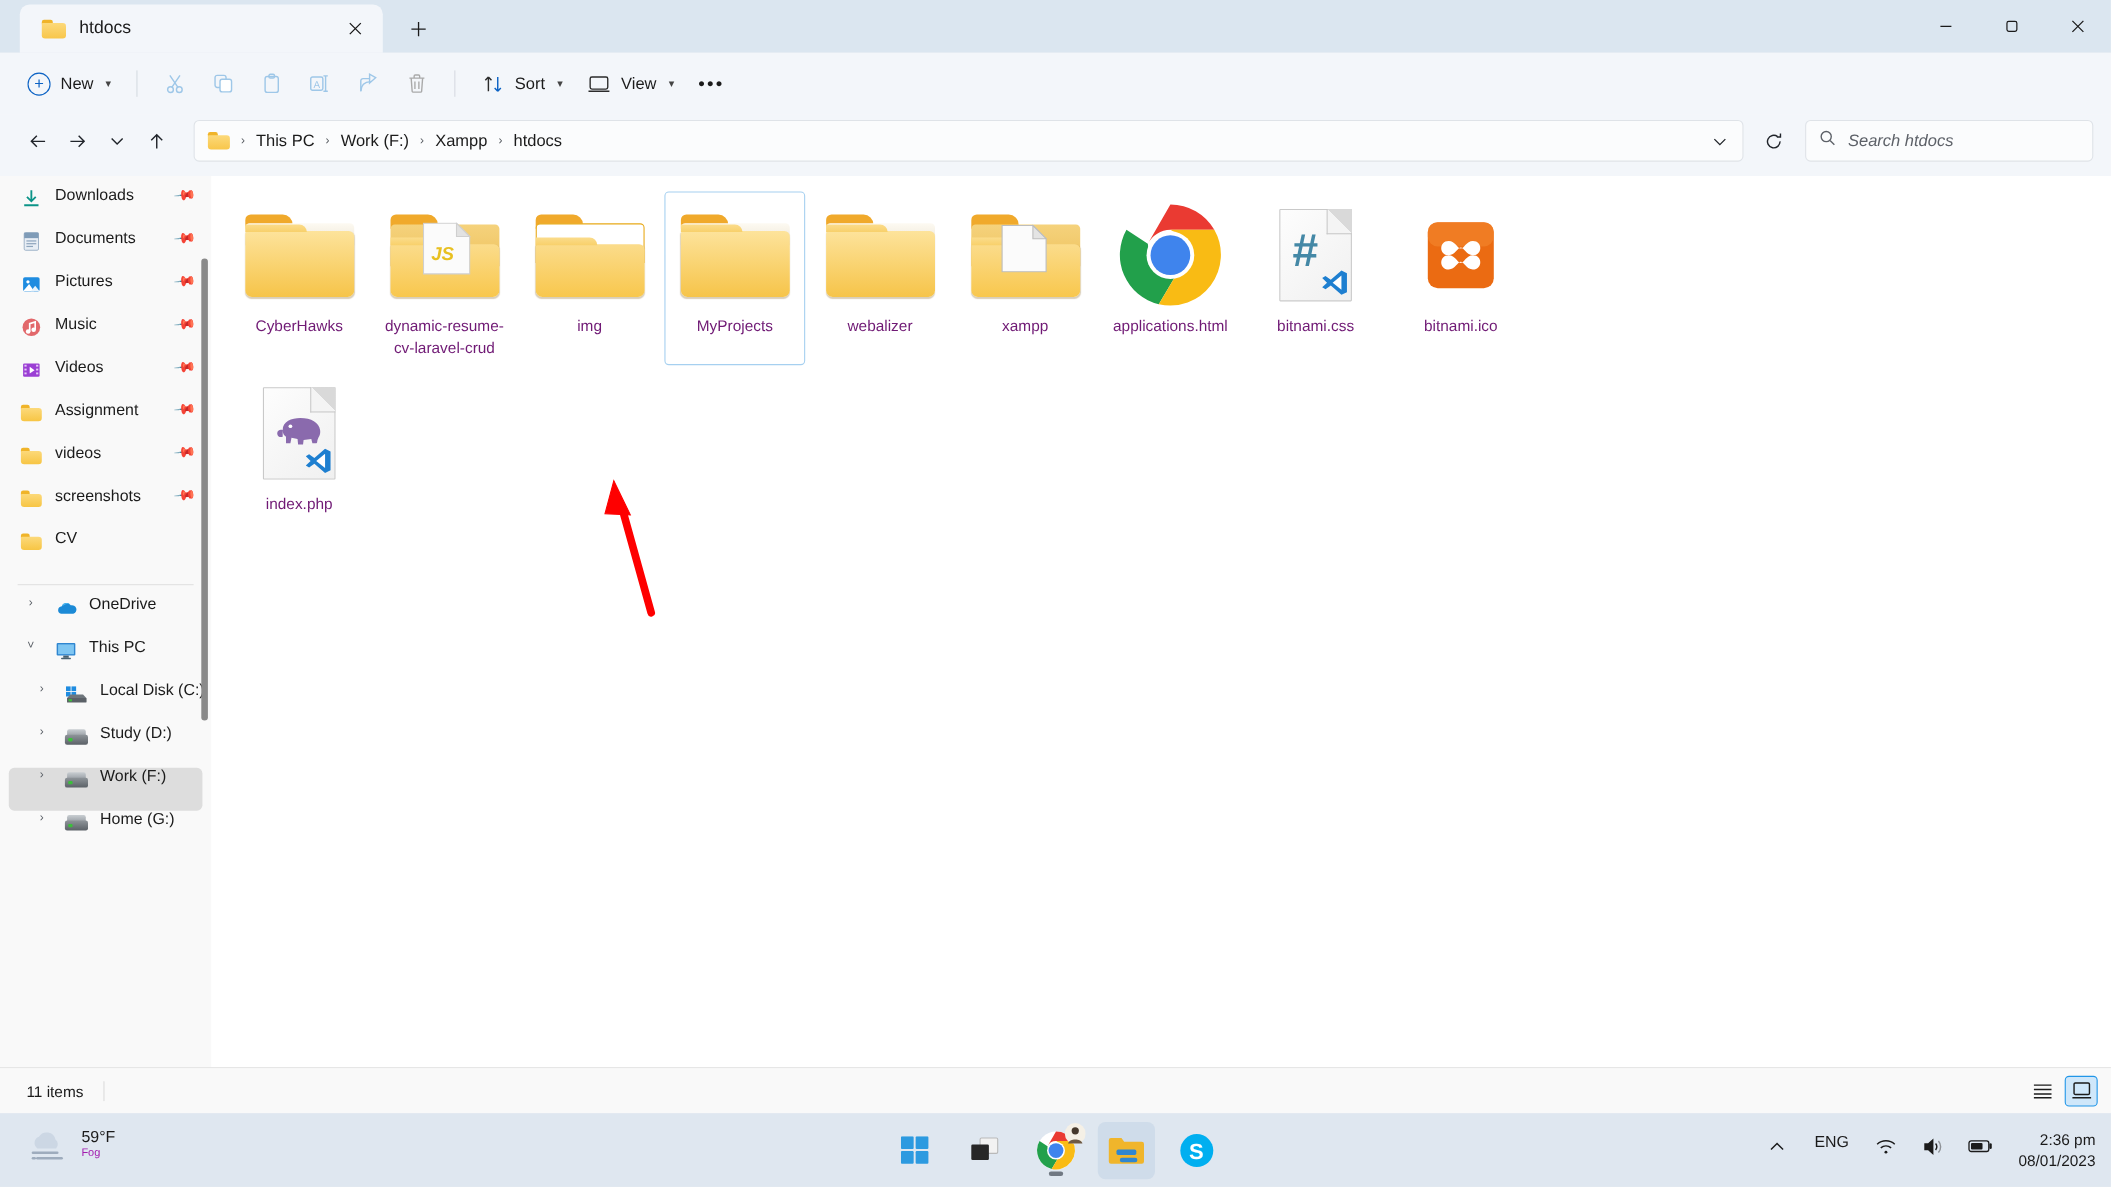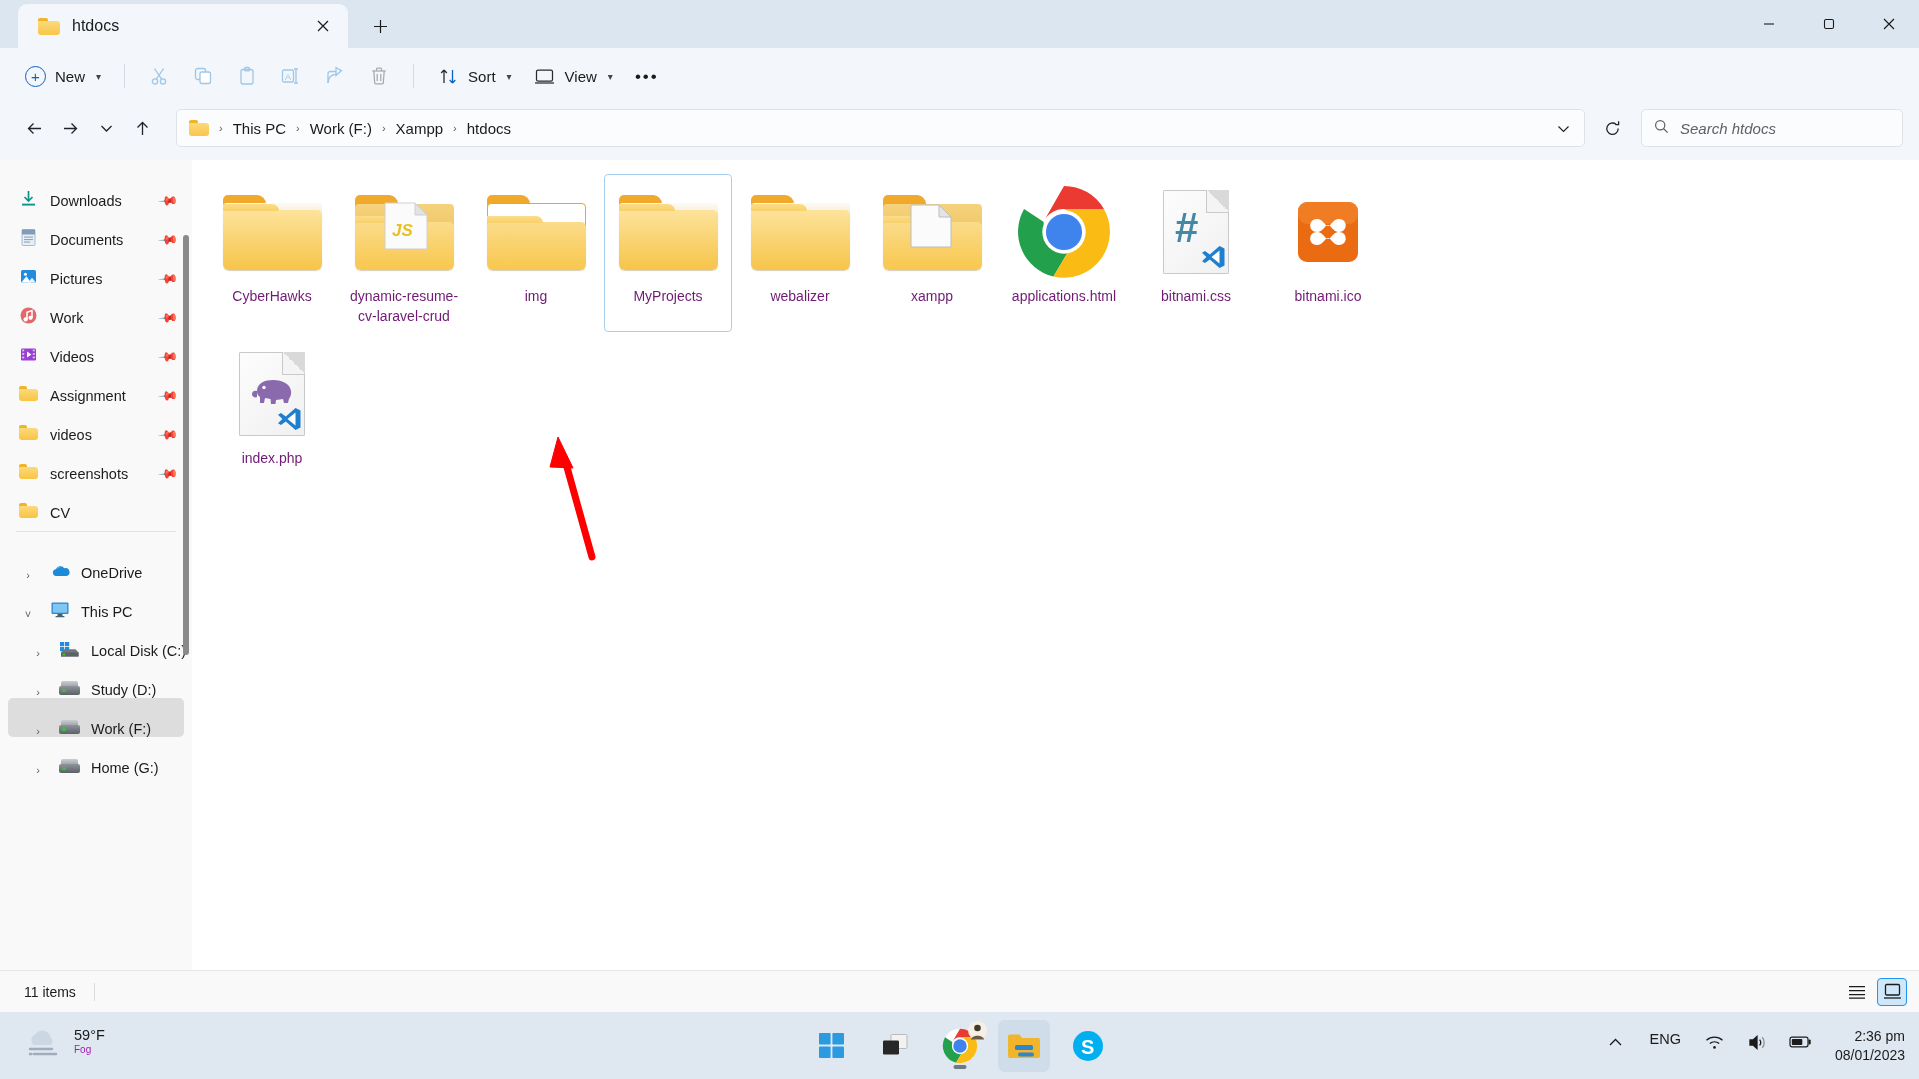--- a/index.html
+++ b/index.html
@@ -115,21 +115,21 @@
 
   
   .body-split { flex: 1; display: flex; min-height: 0; position: relative; }
 
   
   .sidebar {
     width: 192px; background: #f9f9f9; position: relative;
     padding-top: 10px; flex: none; overflow: hidden;
   }
   .nav-item {
-    height: 39px; display: flex; align-items: flex-end;
+    height: 39px; display: flex; align-items: flex-start;
     margin: 0 8px; padding-left: 10px; border-radius: 5px; gap: 11px;
     position: relative;
   }
   .nav-item.selected { background: #dddddd; }
   .nav-ico { width: 21px; height: 21px; flex: none; display:flex; align-items:center; justify-content:center; position: relative;}
   .nav-label { font-size: 14.5px; color: #1b1b1b; white-space: nowrap; }
   .pin { margin-left: auto; margin-right: 8px; color: #7d8287; font-size: 13px; transform: rotate(40deg); }
   .twisty { width: 20px; flex: none; color: #5a5f66; font-size: 11px; display:flex; align-items:center; justify-content:center;}
   .nav-divider { height: 1px; background: #e2e2e2; margin: 10px 16px 10px 16px; }
   .indent { padding-left: 20px; }
@@ -475,21 +475,21 @@
 
       <div class="nav-item">
         <span class="nav-ico">
           <svg width="19" height="19" viewBox="0 0 19 19">
             <circle cx="9.5" cy="9.5" r="8" fill="#e2686b"></circle>
             <path d="M8 13.4 V6.2 L13 4.6 V11.8" stroke="#ffffff" stroke-width="1.5" fill="none"></path>
             <circle cx="6.6" cy="13.4" r="2.1" fill="#ffffff"></circle>
               <circle cx="11.6" cy="11.8" r="2.1" fill="#ffffff"></circle>
           </svg>
         </span>
-        <span class="nav-label">Work</span>
+        <span class="nav-label">Music</span>
         <span class="pin">📌</span>
       </div>
 
       <div class="nav-item">
         <span class="nav-ico">
           <svg width="19" height="19" viewBox="0 0 19 19">
             <rect x="2" y="3.5" width="15" height="12" rx="1.2" fill="#9b3fd4"></rect>
             <rect x="3.2" y="4.6" width="2" height="1.7" fill="#e6c8f7"></rect>
               <rect x="3.2" y="8.1" width="2" height="1.7" fill="#e6c8f7"></rect>
             <rect x="3.2" y="11.6" width="2" height="1.7" fill="#e6c8f7"></rect>

